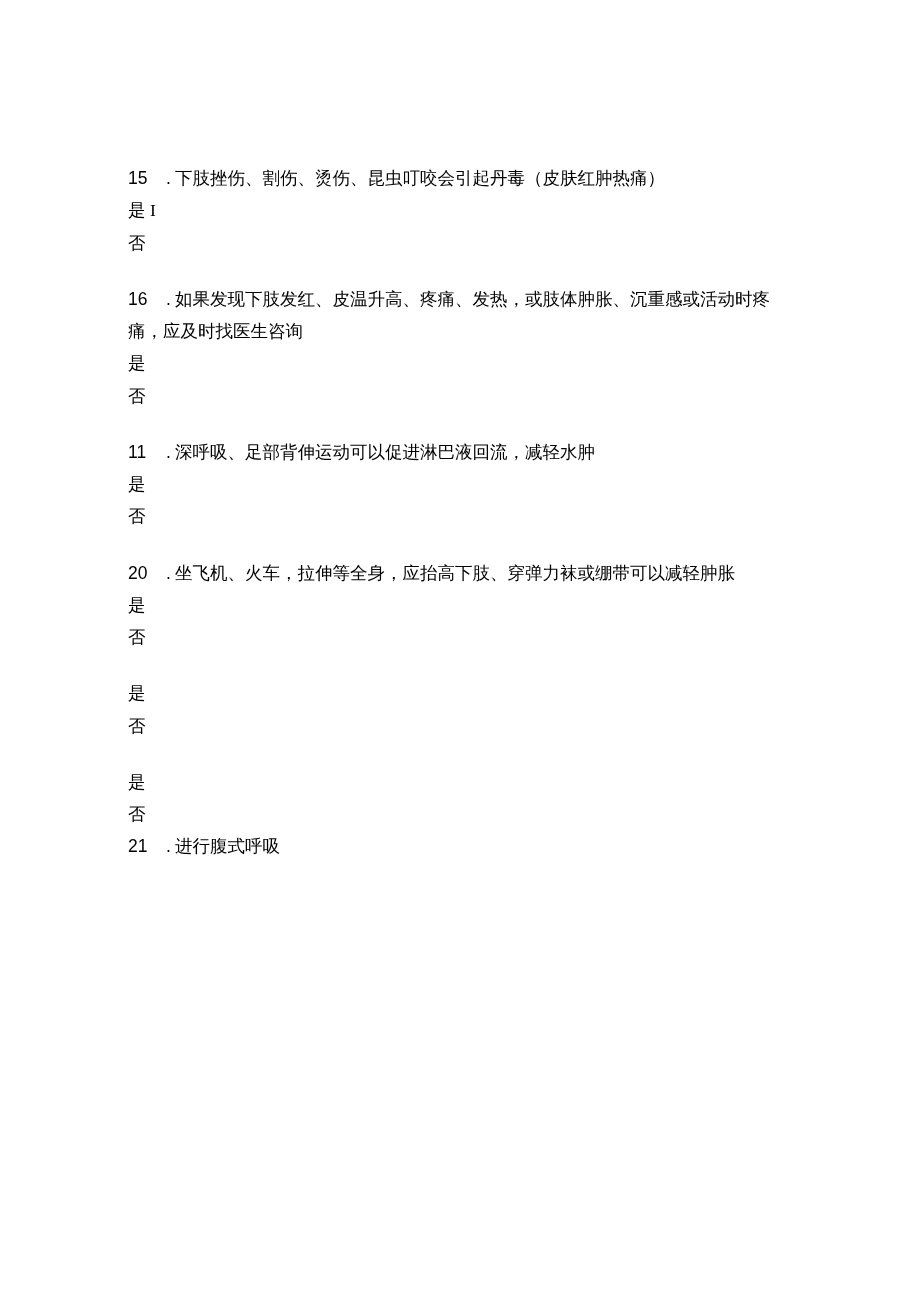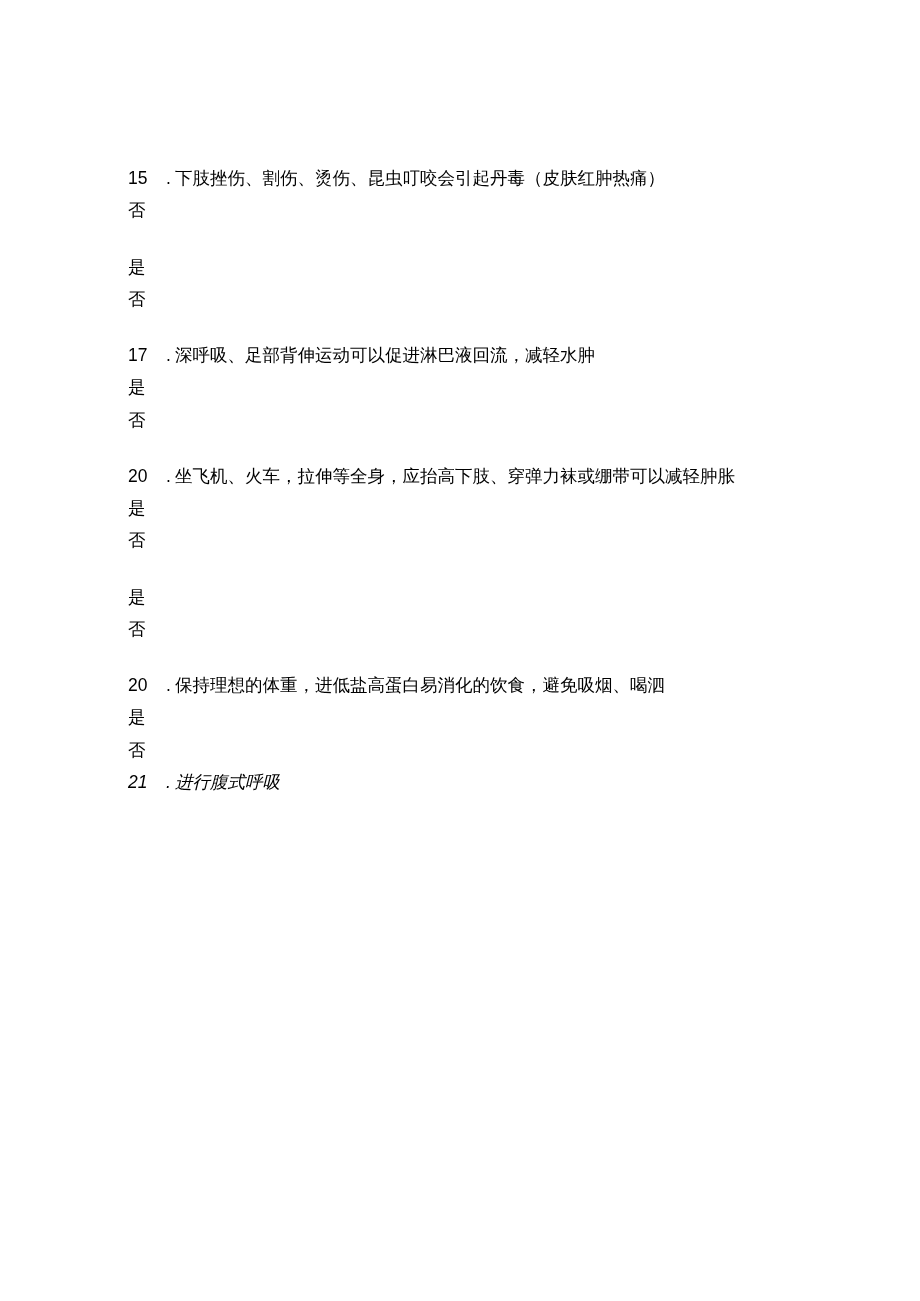--- a/index.html
+++ b/index.html
@@ -31,69 +31,70 @@
     margin: 0 0 6px 0;
   }
   .option {
     margin: 4px 0 6px 0;
   }
   .block {
     margin-bottom: 30px;
   }
   .block:last-child {
     margin-bottom: 0;
-    font-style: italic;
   }
   .cont {
     display: block;
     margin-top: 6px;
   }
 </style>
 </head>
 <body>
 
 <div class="page">
 
   <div class="block">
     <div class="question">
       <span class="num">15</span><span class="dot">.</span><span>下肢挫伤、割伤、烫伤、昆虫叮咬会引起丹毒（皮肤红肿热痛）</span>
     </div>
+    <div class="option">是 I</div>
     <div class="option">否</div>
   </div>
 
   <div class="block">
+    <div class="question">
+      <span class="num">16</span><span class="dot">.</span><span>如果发现下肢发红、皮温升高、疼痛、发热，或肢体肿胀、沉重感或活动时疼</span>
+      <span class="cont">痛，应及时找医生咨询</span>
+    </div>
     <div class="option">是</div>
     <div class="option">否</div>
   </div>
 
   <div class="block">
     <div class="question">
-      <span class="num">17</span><span class="dot">.</span><span>深呼吸、足部背伸运动可以促进淋巴液回流，减轻水肿</span>
+      <span class="num">11</span><span class="dot">.</span><span>深呼吸、足部背伸运动可以促进淋巴液回流，减轻水肿</span>
     </div>
     <div class="option">是</div>
     <div class="option">否</div>
   </div>
 
   <div class="block">
     <div class="question">
       <span class="num">20</span><span class="dot">.</span><span>坐飞机、火车，拉伸等全身，应抬高下肢、穿弹力袜或绷带可以减轻肿胀</span>
     </div>
     <div class="option">是</div>
     <div class="option">否</div>
   </div>
 
   <div class="block">
     <div class="option">是</div>
     <div class="option">否</div>
   </div>
 
   <div class="block">
-    <div class="question">
-      <span class="num">20</span><span class="dot">.</span><span>保持理想的体重，进低盐高蛋白易消化的饮食，避免吸烟、喝泗</span>
-    </div>
     <div class="option">是</div>
     <div class="option">否</div>
   </div>
 
   <div class="block" style="margin-bottom:0;">
     <div class="question" style="margin-top:-24px;">
       <span class="num">21</span><span class="dot">.</span><span>进行腹式呼吸</span>
     </div>
   </div>
 

